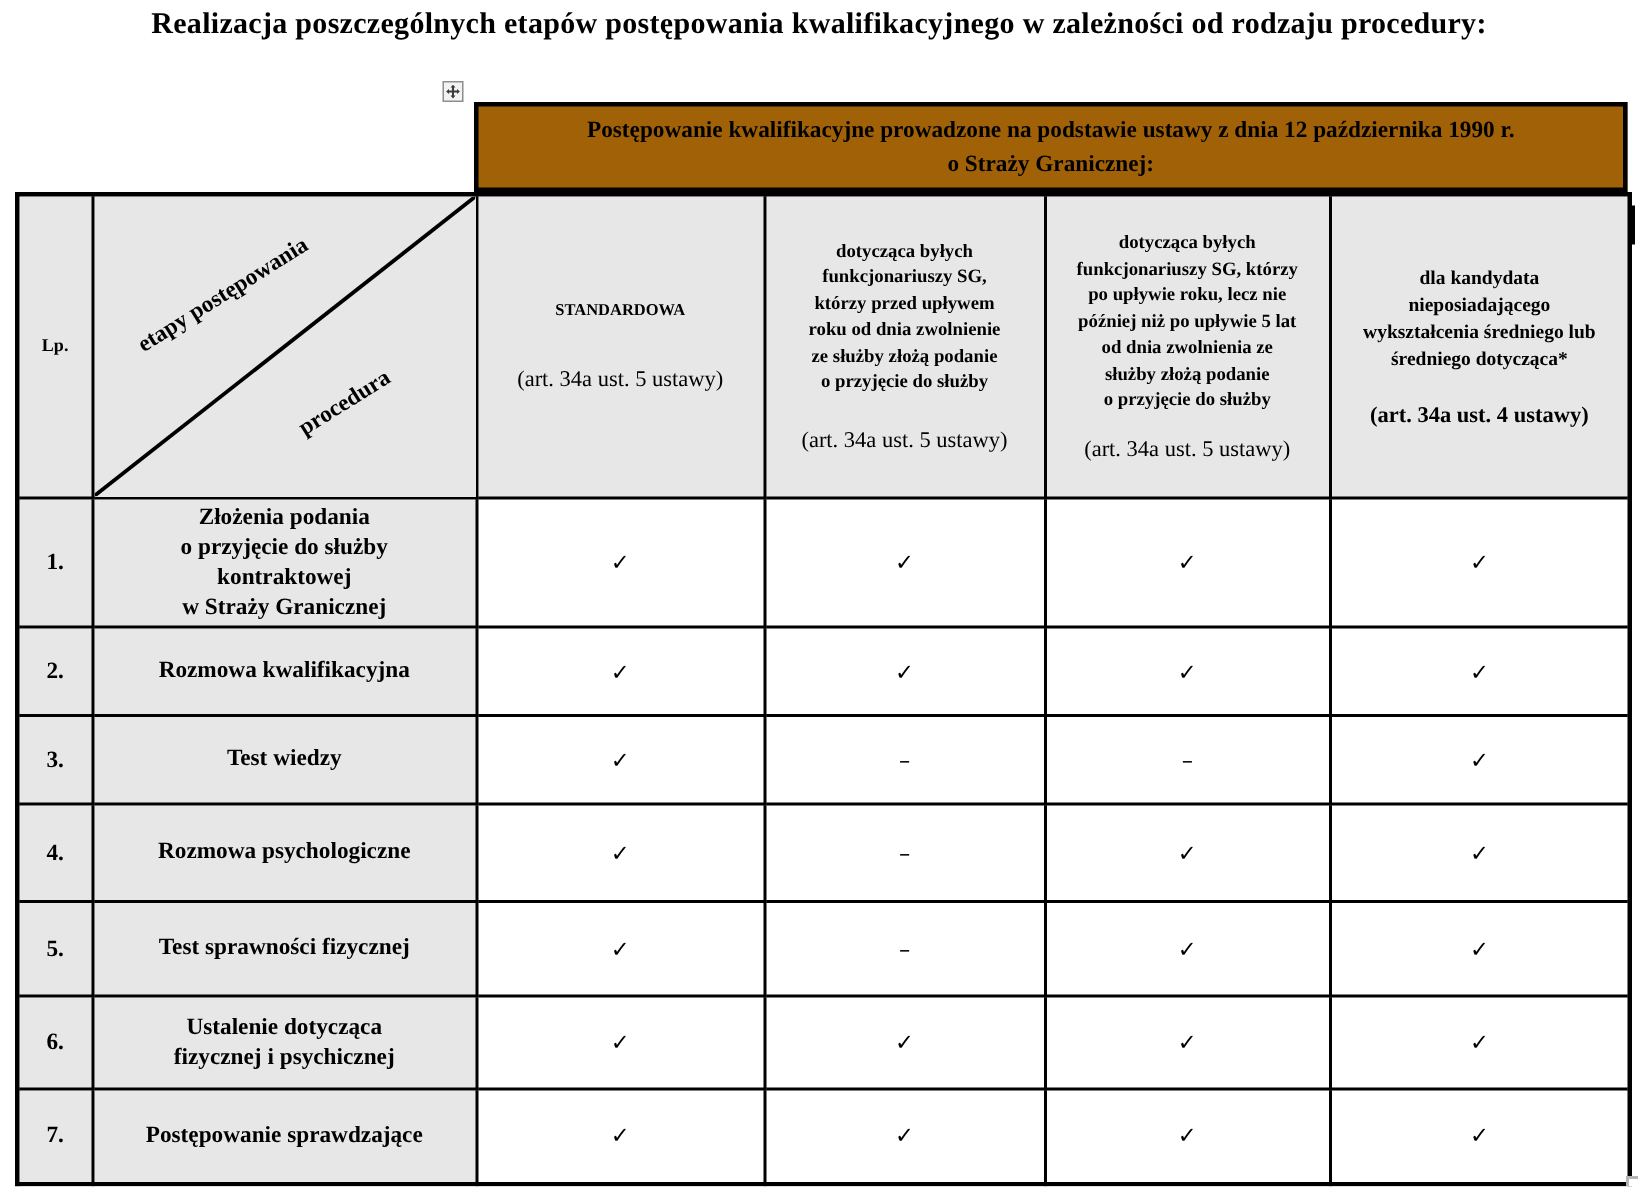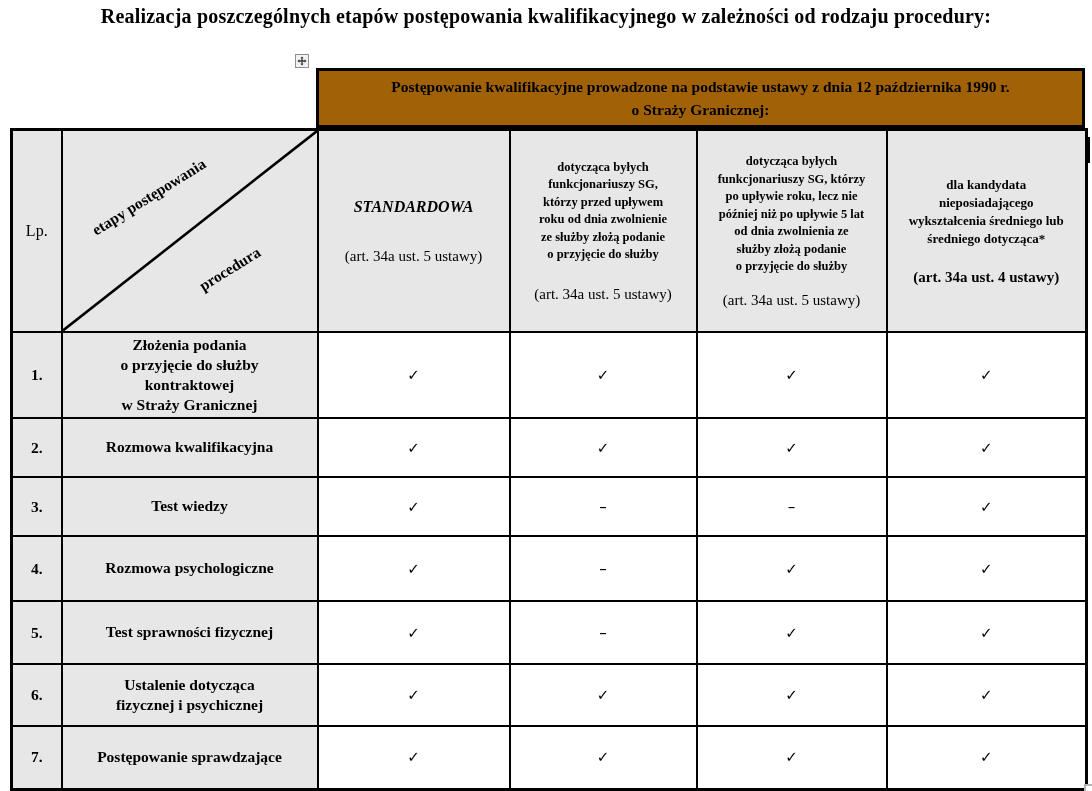--- a/index.html
+++ b/index.html
@@ -88,21 +88,21 @@
     padding: 2px;
     text-align: center;
     vertical-align: middle;
     overflow: hidden;
   }
   td.gray  { background: #e7e7e7; }
   td.white { background: #ffffff; }
   td.thick-right { border-right: 3px solid #000; }
 
   
-  td.lp-head { font-weight: normal; font-size: 16px; }
+  td.lp-head { font-weight: bold; font-size: 12px; }
   td.diag-cell { position: relative; padding: 0; }
   .diag-svg { position: absolute; left: 0; top: 0; width: 100%; height: 100%; }
   .diag-label {
     position: absolute;
     font-weight: bold;
     font-size: 15.5px;
     white-space: nowrap;
     transform: translate(-50%, -50%) rotate(-32deg);
   }
   .diag-label.stages    { left: 34%; top: 33%; }
@@ -110,21 +110,21 @@
 
   .colhead {
     display: flex;
     flex-direction: column;
     align-items: center;
     justify-content: center;
     height: 100%;
   }
   .colhead .col-title { font-weight: bold; white-space: pre-line; line-height: 1.4; }
   .colhead .col-note  { font-weight: normal; white-space: nowrap; }
-  .colhead.c1 .col-title { font-size: 16px; font-style: italic; }
+  .colhead.c1 .col-title { font-size: 11px; }
   .colhead.c1 .col-note  { font-size: 15px; margin-top: 30px; }
   .colhead.c2 .col-title { font-size: 12.5px; }
   .colhead.c2 .col-note  { font-size: 15px; margin-top: 22px; }
   .colhead.c3 .col-title { font-size: 12.5px; }
   .colhead.c3 .col-note  { font-size: 15px; margin-top: 16px; }
   .colhead.c4 .col-title { font-size: 13px; }
   .colhead.c4 .col-note  { font-size: 15px; margin-top: 20px; font-weight: bold; }
 
   
   td.row-no    { font-weight: bold; font-size: 15.5px; }

